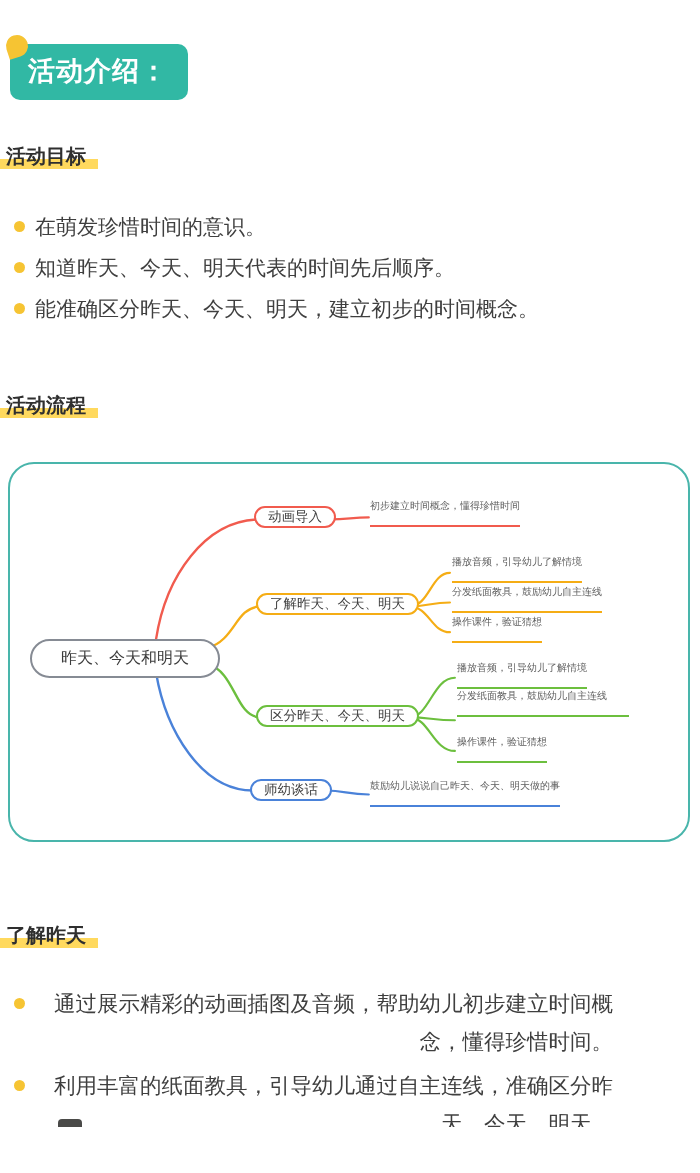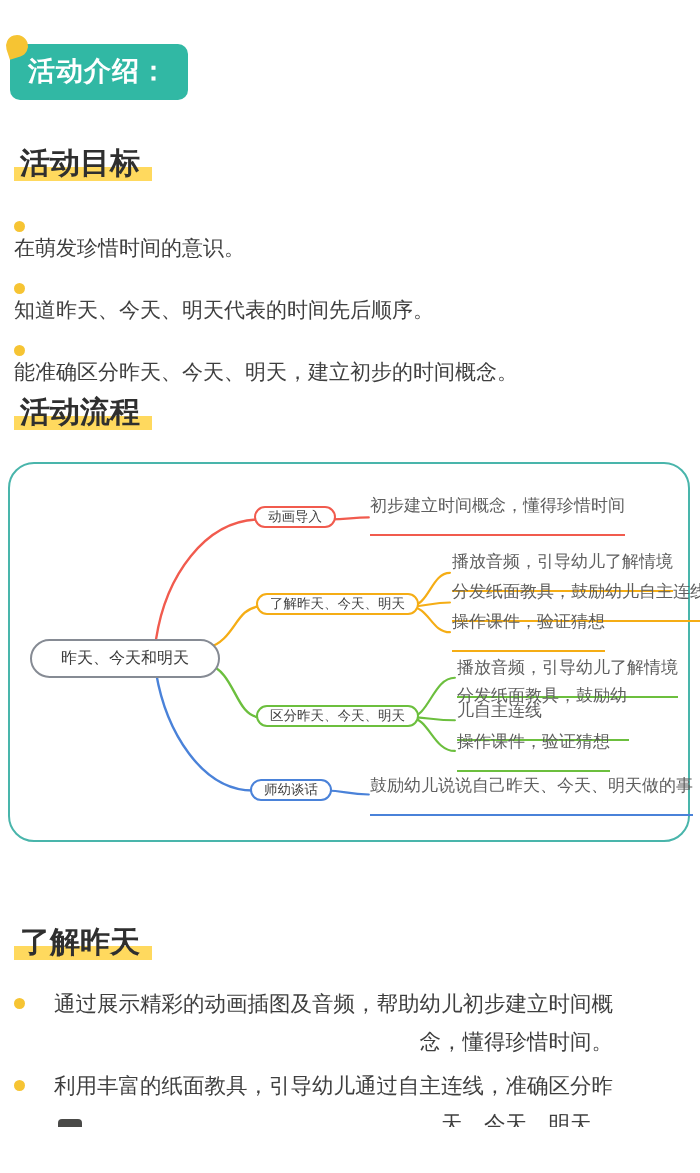--- a/index.html
+++ b/index.html
@@ -8,44 +8,44 @@
 
   
   .badge { position: absolute; left: 10px; top: 44px; background: #31b8a4; color: #ffffff;
            font-size: 27px; font-weight: 700; padding: 9px 20px 11px 18px; border-radius: 10px;
            letter-spacing: 1px; }
   .badge-accent { position: absolute; top: -9px; left: -4px; width: 22px; height: 22px;
                   background: #f6c433; border-radius: 55% 55% 55% 0; transform: rotate(-18deg); }
   .badge-text { position: relative; }
 
   
-  .sec { position: absolute; left: 14px; font-size: 30px; font-weight: 700; color: #2f2f2f; }
+  .sec { position: absolute; left: 0; font-size: 20px; font-weight: 700; color: #2f2f2f; }
   .hl { background: linear-gradient(to top, #ffd95e 0 40%, transparent 40%); padding: 0 12px 2px 6px; }
 
   
   .bullets { position: absolute; left: 14px; width: 662px; }
   .brow { display: flex; align-items: flex-start; }
-  .bullets.goals .brow { margin-bottom: 10px; flex-direction: column; }
+  .bullets.goals .brow { margin-bottom: 10px; }
   .bullets.big .brow { margin-bottom: 6px; text-align: right; }
   .dot { flex: 0 0 11px; width: 11px; height: 11px; border-radius: 50%; background: #f6c433; margin-right: 10px; }
   .bullets.goals .dot { margin-top: 10px; }
   .bullets.big .dot { margin-top: 13px; }
   .btext { font-size: 21px; line-height: 31px; color: #3f3f3f; }
   .bullets.big .btext { font-size: 21.5px; line-height: 38px; max-width: 578px; }
 
   
   .mindmap { position: absolute; left: 8px; top: 462px; width: 682px; height: 380px;
              border: 2px solid #49b5ab; border-radius: 26px; background: #ffffff; }
   .mindmap svg { position: absolute; left: 0; top: 0; width: 100%; height: 100%; }
   .node { position: absolute; background: #ffffff; white-space: nowrap; }
   .root { left: 20px; top: 175px; padding: 7px 29px; border: 2.5px solid #868b94; border-radius: 22px;
           font-size: 16px; font-weight: 400; color: #3c3c3c; }
   .bnode { padding: 0 12px; border: 2px solid; border-radius: 14px; font-size: 13.5px; color: #3f3f3f; }
-  .leaf { position: absolute; font-size: 17px; line-height: 15px; color: #5e5e5e;
-          padding-bottom: 21px; border-bottom: 2.2px solid; white-space: nowrap; }
+  .leaf { position: absolute; font-size: 10px; line-height: 15px; color: #5e5e5e;
+          padding-bottom: 12px; border-bottom: 2.2px solid; white-space: nowrap; }
   .leaf.wrap { white-space: normal; width: 172px; }
 
   
   .cutoff { position: absolute; left: 58px; bottom: -3px; width: 24px; height: 11px;
             background: #4a4a48; border-radius: 4px 4px 0 0; }
 </style>
 </head>
 <body>
 
 <div class="page">

